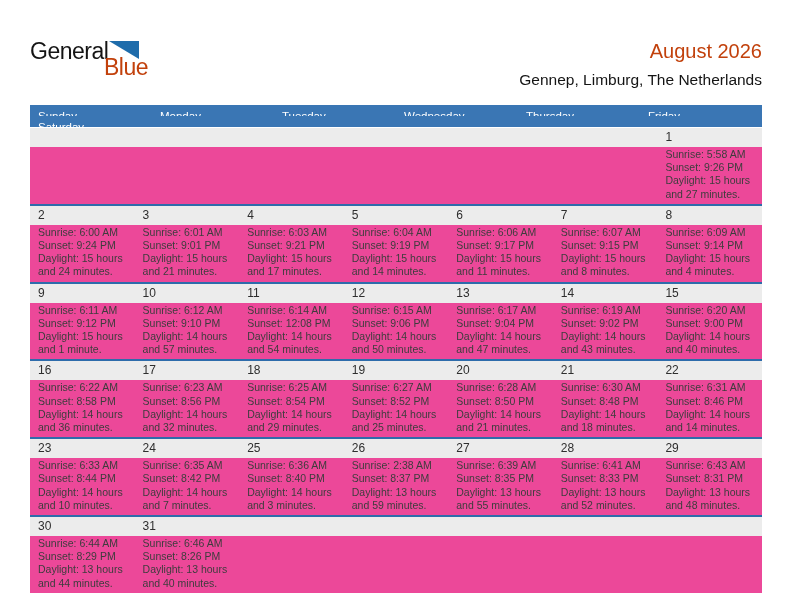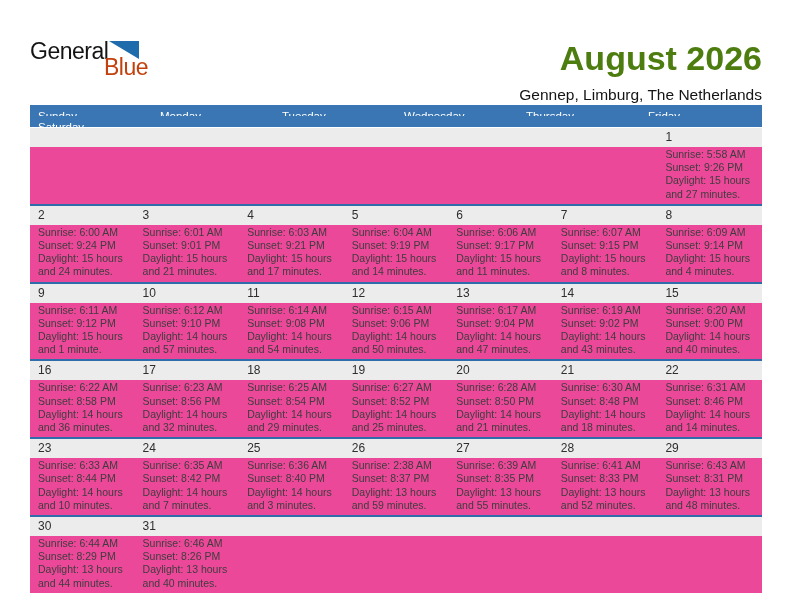--- a/index.html
+++ b/index.html
@@ -29,21 +29,21 @@
   .logo-triangle-svg { margin-left: 1px; margin-top: 1px; display: block; }
   .logo-blue {
     font-size: 23px;
     letter-spacing: -0.5px;
     color: #1e8fd0;
     margin-top: -7px;
     padding-left: 74px;
   }
   
   .titles { text-align: right; }
-  .month-title { font-size: 34px; font-weight: bold; color: #4d7c0f; line-height: 1.1; }
+  .month-title { font-size: 20px; font-weight: normal; color: #c2410c; line-height: 1.1; }
   .location-subtitle { font-size: 15.5px; font-weight: normal; color: #141414; margin-top: 9px; }
   
   .calendar { width: 732px; margin: 7px 30px 0 30px; }
   .weekday-header {
     display: grid;
     grid-template-columns: repeat(6, 1fr);
     background: var(--header-bar, #3a76b4);
     height: 22px;
     margin-bottom: 1px;
   }
@@ -213,21 +213,21 @@
             <div class="line">and 1 minute.</div>
           </div>
           <div class="detail-cell">
             <div class="line">Sunrise: 6:12 AM</div>
             <div class="line">Sunset: 9:10 PM</div>
             <div class="line">Daylight: 14 hours</div>
             <div class="line">and 57 minutes.</div>
           </div>
           <div class="detail-cell">
             <div class="line">Sunrise: 6:14 AM</div>
-            <div class="line">Sunset: 9:08 PM</div>
+            <div class="line">Sunset: 12:08 PM</div>
             <div class="line">Daylight: 14 hours</div>
             <div class="line">and 54 minutes.</div>
           </div>
           <div class="detail-cell">
             <div class="line">Sunrise: 6:15 AM</div>
             <div class="line">Sunset: 9:06 PM</div>
             <div class="line">Daylight: 14 hours</div>
             <div class="line">and 50 minutes.</div>
           </div>
           <div class="detail-cell">

